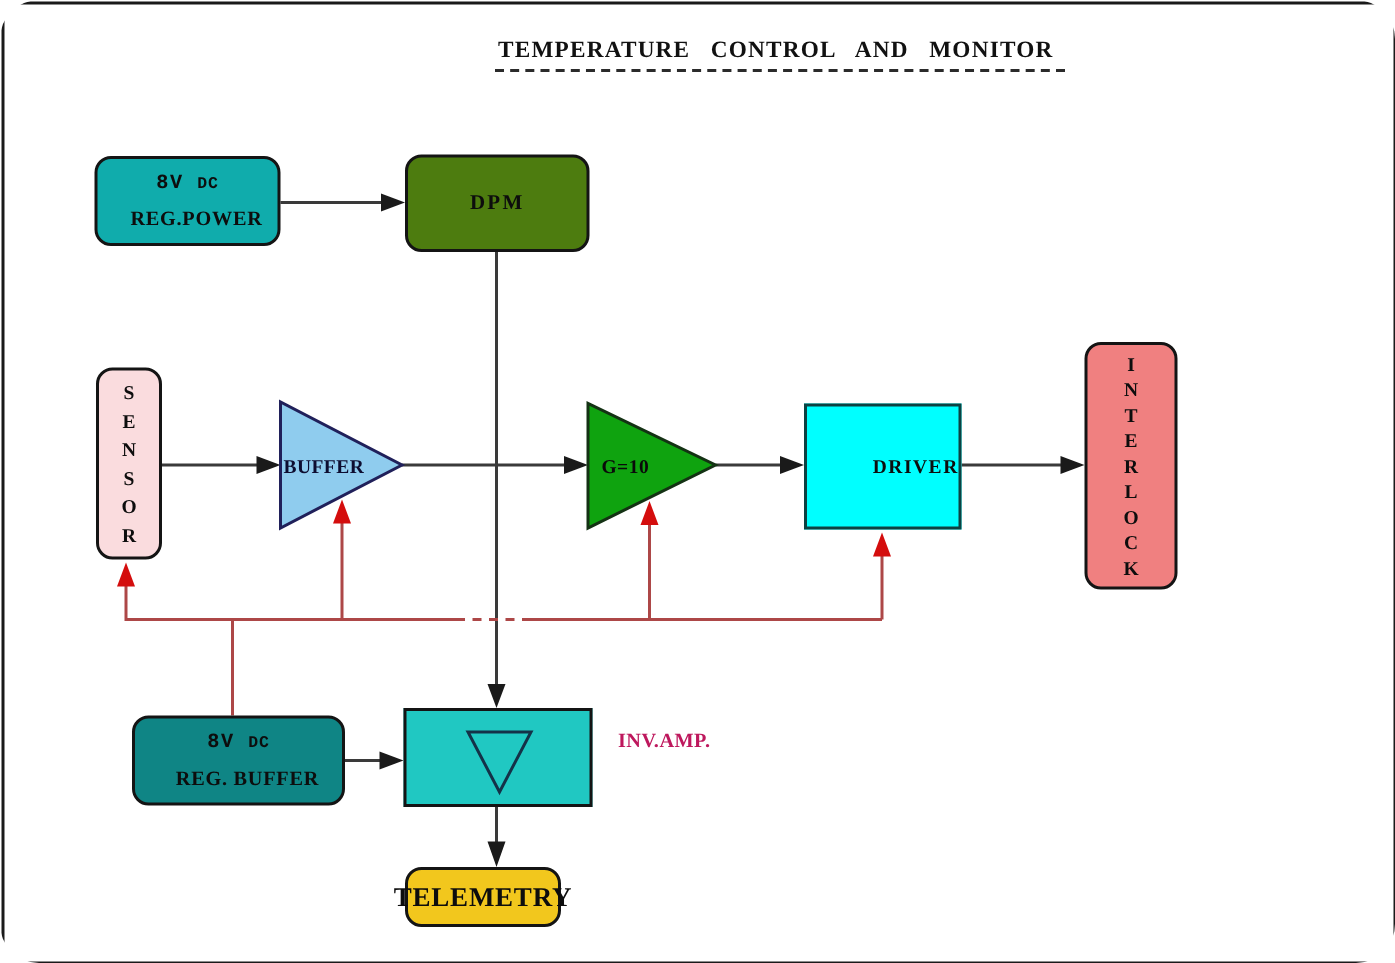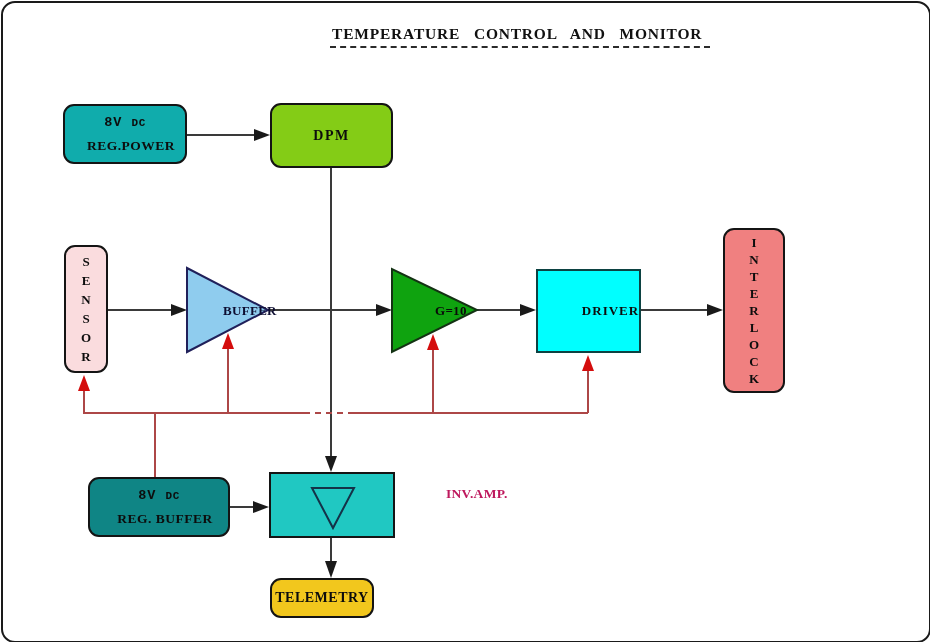--- a/index.html
+++ b/index.html
@@ -1,18 +1,18 @@
 <!DOCTYPE html>
 <html><head>
 <meta charset="utf-8">
 <style>
   html,body{margin:0;padding:0;background:#ffffff;}
   #canvas{
     position:relative;width:930px;height:642px;background:#ffffff;
-    font-family:"Liberation Serif","DejaVu Serif",serif;overflow:hidden;
+    font-family:"Liberation Serif","DejaVu Serif",serif;overflow:hidden;border-radius:26px;
   }
   .page-border{
     position:absolute;left:1px;top:1px;width:926px;height:638px;
     border:2px solid #1a1a1a;border-radius:14px;pointer-events:none;
   }
   .title{
     position:absolute;left:330px;top:25px;white-space:nowrap;
     font-size:15.5px;font-weight:bold;color:#111;letter-spacing:.8px;word-spacing:9px;
     border-bottom:2px dashed #2b2b2b;padding:0 8px 3px 2px;
   }
@@ -29,22 +29,22 @@
   .vert{white-space:pre;font-size:13px;font-weight:bold;text-align:center;}
   #sensor{left:64px;top:245px;width:44px;height:128px;}
   #sensor .vert{line-height:19px;}
   #interlock{left:723px;top:228px;width:62px;height:165px;}
   #interlock .vert{line-height:17px;}
   #power-top{left:63px;top:104px;width:124px;height:60px;}
   #dpm{left:270px;top:103px;width:123px;height:65px;font-size:14px;letter-spacing:1.5px;}
   #driver{left:536px;top:269px;width:105px;height:84px;font-size:13px;letter-spacing:1px;border-color:#0c4242;}
   #power-bottom{left:88px;top:477px;width:142px;height:60px;}
   #invamp-box{left:269px;top:472px;width:126px;height:66px;}
-  #telemetry{left:270px;top:578px;width:104px;height:40px;font-size:14px;letter-spacing:.5px;}
-  .float-label{position:absolute;font-weight:bold;padding-left:34px;}
+  #telemetry{left:270px;top:578px;width:104px;height:40px;font-size:18px;letter-spacing:.5px;}
+  .float-label{position:absolute;font-weight:bold;}
   #buffer-label{left:189px;top:303px;font-size:13px;color:#0d0d30;letter-spacing:.3px;}
   #gain-label{left:401px;top:303px;font-size:13px;color:#0a0a0a;letter-spacing:.3px;}
   #invamp-label{left:412px;top:486px;font-size:13.5px;color:#be185d;letter-spacing:.3px;}
   svg.connectors{position:absolute;left:0;top:0;}
 </style>
 </head>
 <body>
 
 <div id="canvas">
 
@@ -97,21 +97,21 @@
     <polygon points="392,269 392,352 477,310" stroke="#143214" stroke-width="2" fill="#0FA30F"></polygon>
   </svg>
 
   <div class="title">TEMPERATURE CONTROL AND MONITOR</div>
 
   <div class="block rounded power" id="power-top" style="background: rgb(16, 172, 172);">
     <div class="l1"><span>8V</span> <span class="unit">DC</span></div>
     <div class="l2">REG.POWER</div>
   </div>
 
-  <div class="block rounded" id="dpm" style="background: #84cc16;">
+  <div class="block rounded" id="dpm" style="background: #4d7c0f;">
     <span>DPM</span>
   </div>
 
   <div class="block rounded" id="sensor" style="background: rgb(250, 220, 222);">
     <span class="vert">S
 E
 N
 S
 O
 R</span>

